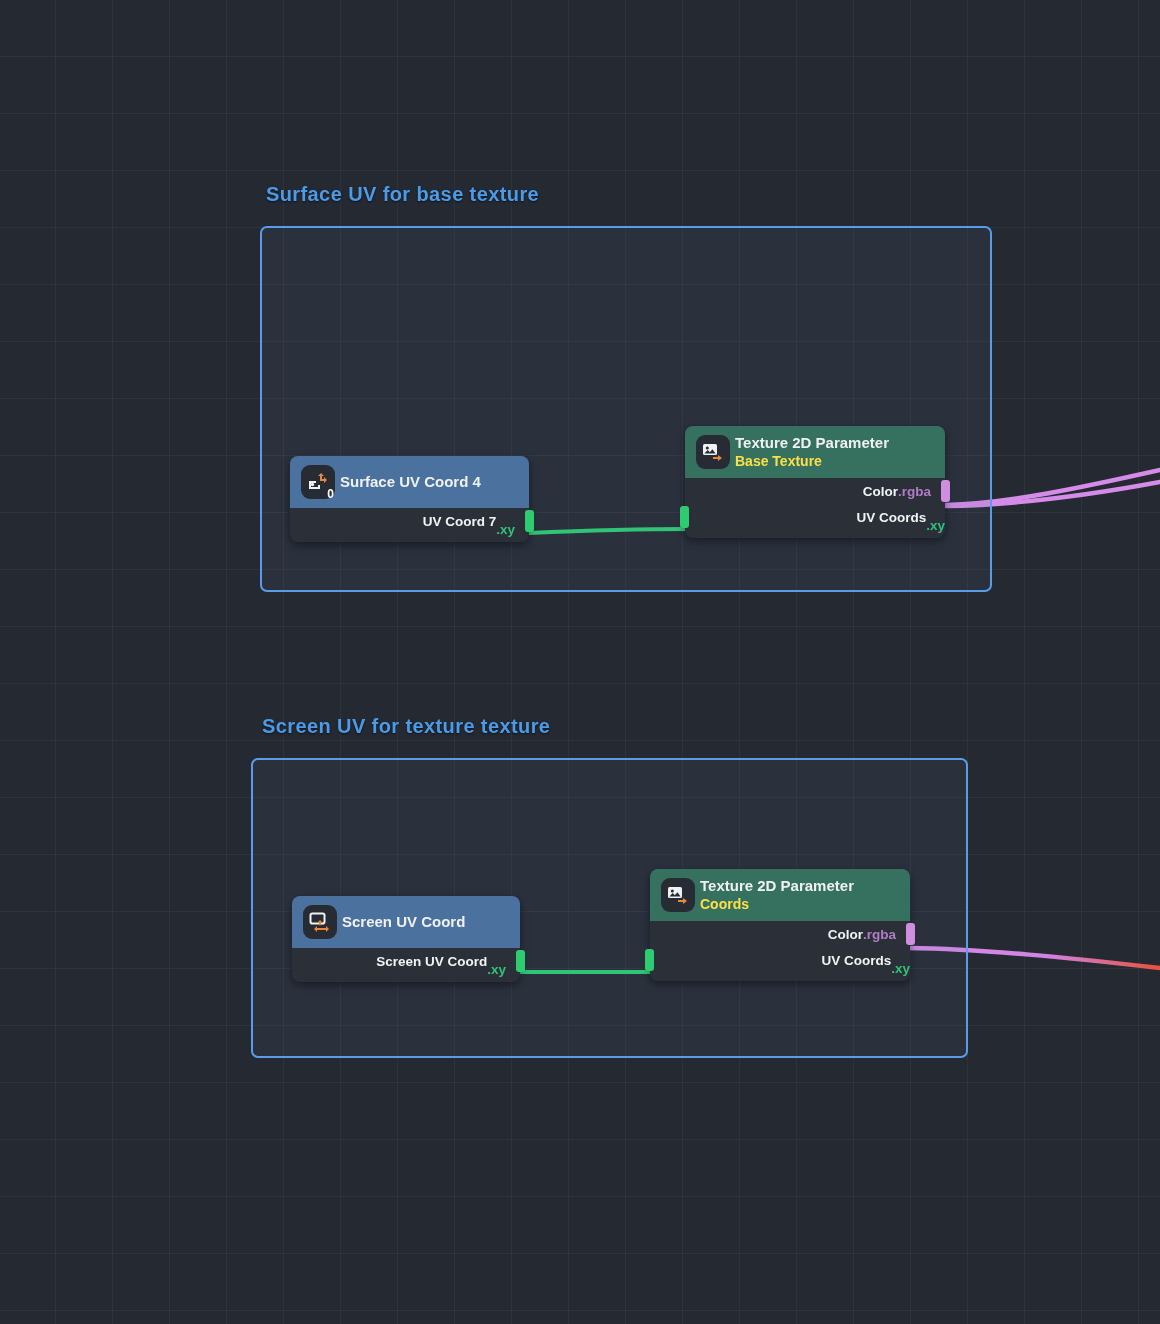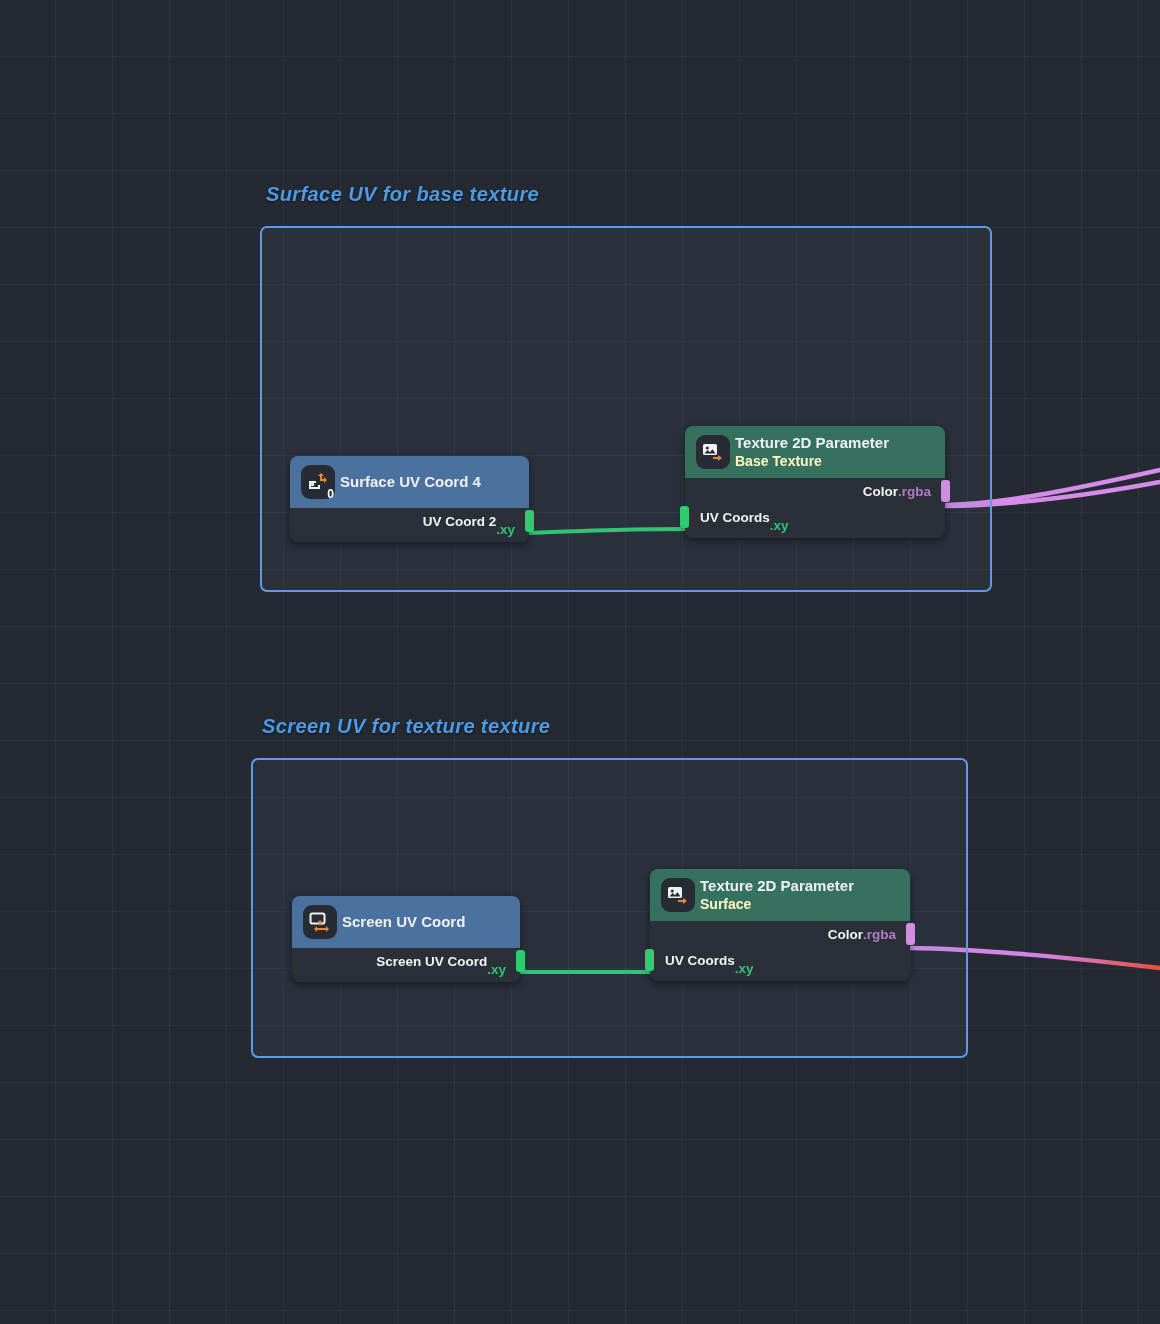--- a/index.html
+++ b/index.html
@@ -46,21 +46,20 @@
     box-sizing: border-box;
   }
   .group-title {
     position: absolute;
     color: #4c9be8;
     font-size: 20px;
     font-weight: bold;
     letter-spacing: 0.4px;
     white-space: nowrap;
     text-shadow: 0 1px 2px rgba(0,0,0,0.55);
-    font-style: italic;
   }
 
   
   .node {
     position: absolute;
     border-radius: 8px;
     background: #2b3038;
     box-shadow: 0 3px 9px rgba(0,0,0,0.45);
     box-sizing: border-box;
   }
@@ -98,37 +97,37 @@
   }
 
   .node-titles { display: flex; flex-direction: column; line-height: 1.12; }
   .node-title {
     color: #f0f1f3;
     font-size: 15px;
     font-weight: bold;
     white-space: nowrap;
   }
   .node-subtitle {
-    color: #fef9c3;
+    color: #fde047;
     font-size: 14px;
     font-weight: bold;
     white-space: nowrap;
     margin-top: 2px;
   }
 
   .node-body { position: relative; }
 
   .port-row {
     position: relative;
     display: flex;
     align-items: center;
     height: 26px;
   }
   .port-row.out { justify-content: flex-end; padding-right: 14px; }
-  .port-row.in  { justify-content: flex-start; padding-left: 15px; }
+  .port-row.in  { justify-content: flex-end; padding-left: 15px; }
 
   .port-label {
     font-size: 13.5px;
     font-weight: bold;
     color: #f2f3f5;
     white-space: nowrap;
   }
   .swizzle { font-weight: bold; }
   .swizzle.green  { color: #2fc27a; margin-top: 16px; }
   .swizzle.purple { color: #b07cc6; }
@@ -186,21 +185,21 @@
         <circle cx="6.5" cy="14.5" r="1.7" fill="#f0f1f3"></circle>
       </svg>
       <span class="icon-sub">0</span>
     </span>
     <span class="node-titles">
       <span class="node-title">Surface UV Coord 4</span>
     </span>
   </div>
   <div class="node-body">
     <div class="port-row out">
-      <span class="port-label">UV Coord 2</span>
+      <span class="port-label">UV Coord 7</span>
         <span class="port-label swizzle green">.xy</span>
       <span class="port green right"></span>
     </div>
     <div class="spacer"></div>
   </div>
 </div>
 
 <div class="node" style="left:685px; top:426px; width:260px;">
   <div class="node-header teal">
     <span class="node-icon">
@@ -262,21 +261,21 @@
     <span class="node-icon">
       <svg width="24" height="24" viewBox="0 0 24 24">
         <rect x="2" y="4" width="14" height="11" rx="1.6" fill="#f0f1f3"></rect>
         <circle cx="6.3" cy="8" r="1.5" fill="#272b33"></circle>
         <path d="M3.4 13.6 l3.3-3.6 2.2 2.3 2.5-3.1 3.2 4.4 z" fill="#272b33"></path>
         <path d="M12 17 h5 v-2 l4 3 -4 3 v-2 h-5 z" fill="#e8883a"></path>
       </svg>
     </span>
     <span class="node-titles">
       <span class="node-title">Texture 2D Parameter</span>
-      <span class="node-subtitle">Surface</span>
+      <span class="node-subtitle">Coords</span>
     </span>
   </div>
   <div class="node-body">
     <div class="port-row out">
       <span class="port-label">Color</span>
         <span class="port-label swizzle purple">.rgba</span>
       <span class="port purple right"></span>
     </div>
     <div class="port-row in">
       <span class="port-label">UV Coords</span>

